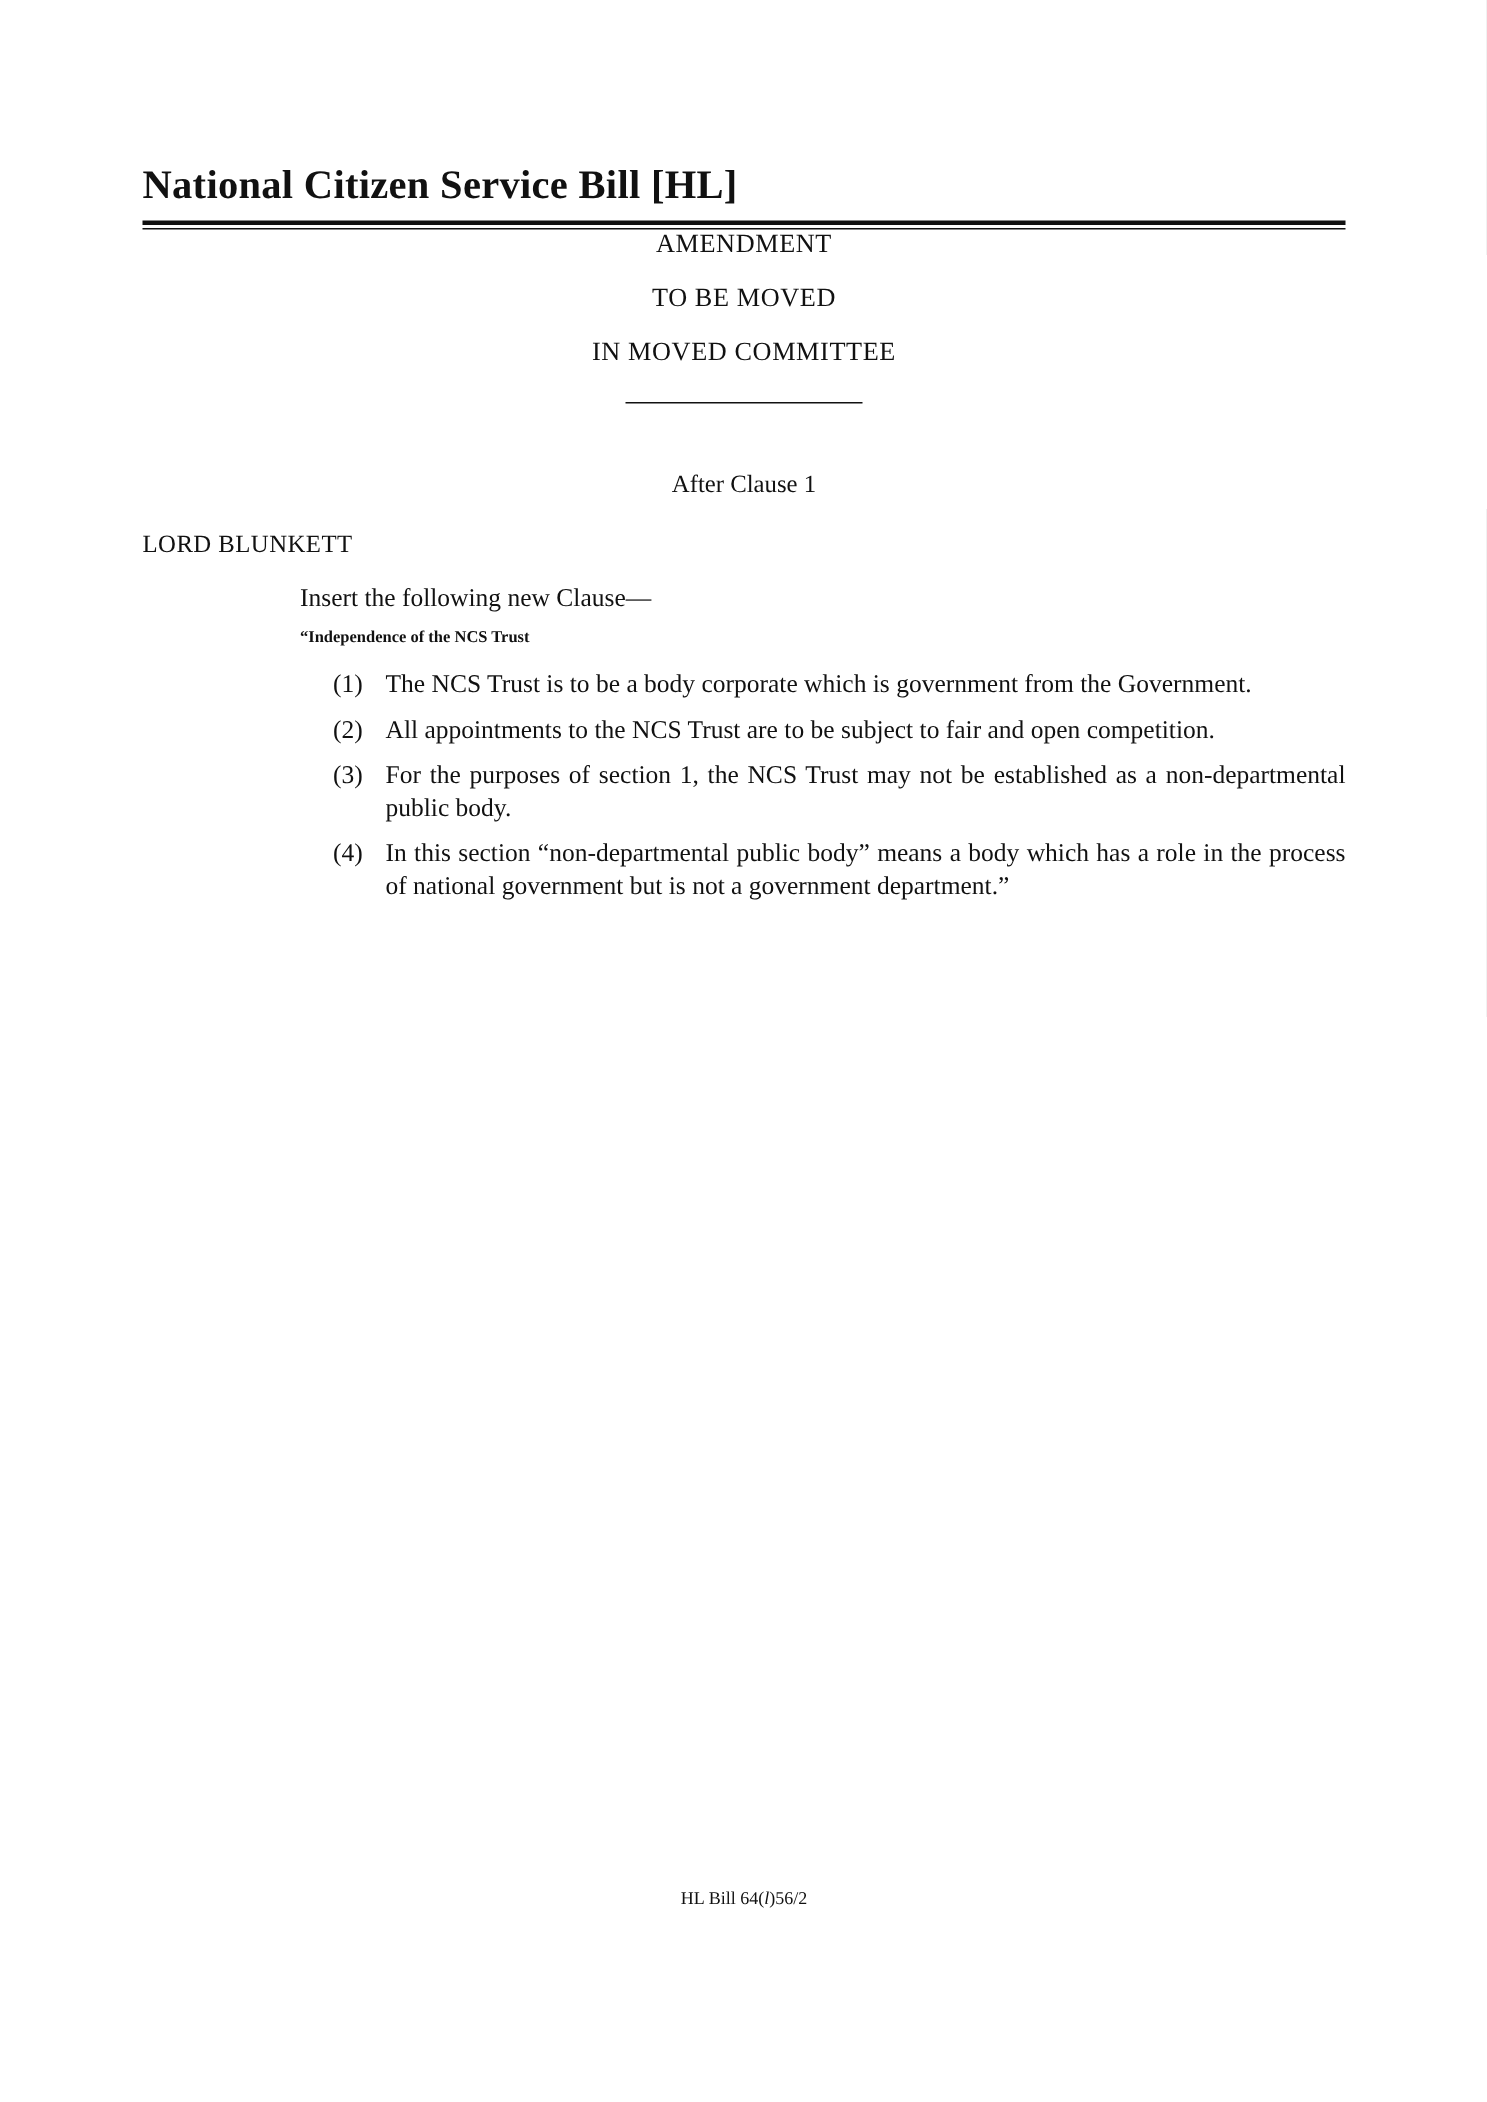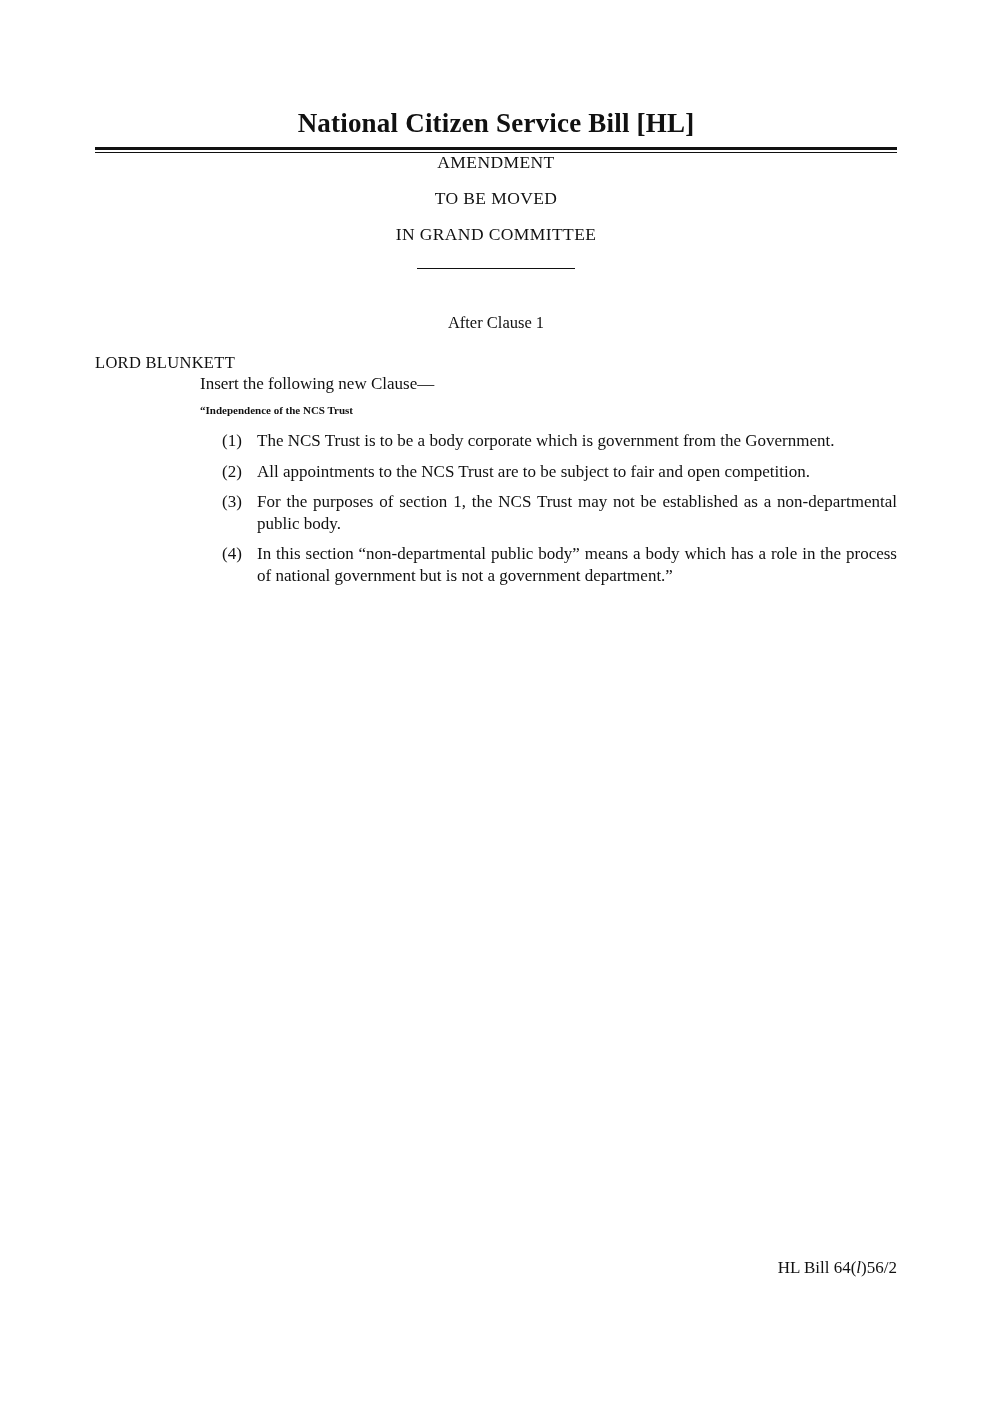--- a/index.html
+++ b/index.html
@@ -11,21 +11,21 @@
     font-family:"Liberation Serif", serif;
     color:#111111;
     box-sizing:border-box;
   }
   .content{
     position:absolute;
     left:95px;right:94px;top:0;
   }
   .bill-title{
     margin-top:108px;
-    text-align:center;
+    text-align:left;
     font-size:27px;
     font-weight:bold;
     letter-spacing:0.2px;
   }
   .double-rule{
     margin-top:8px;
     height:2px;
     border-top:3px solid #111;
     border-bottom:1px solid #111;
   }
@@ -47,20 +47,21 @@
     font-size:16.5px;
     font-weight:normal;
   }
   .mover{
     margin-top:20px;
     text-align:left;
     font-size:16.5px;
     letter-spacing:0.3px;
   }
   .instruction{
+    margin-top:15px;
     margin-left:105px;
     font-size:17px;
     line-height:21px;
   }
   .clause-title{
     margin-top:6px;
     margin-left:105px;
     font-size:11px;
     font-weight:bold;
     line-height:21px;
@@ -79,38 +80,38 @@
   .clause-text{
     flex:1;
     text-align:justify;
     text-justify:inter-word;
   }
   .footer{
     position:absolute;
     left:95px;right:94px;
     top:1258px;
     display:flex;
-    justify-content:flex-end;
-    font-size:17px;
+    justify-content:center;
+    font-size:12px;
   }
   .footer .italic{font-style:italic;}
 </style>
 </head>
 <body>
 
 <div class="page">
   <div class="content">
 
     <div class="bill-title">National Citizen Service Bill [HL]</div>
     <div class="double-rule"></div>
 
     <div class="notice">
       <div class="notice-line">AMENDMENT</div>
       <div class="notice-line">TO BE MOVED</div>
-      <div class="notice-line">IN GRAND COMMITTEE</div>
+      <div class="notice-line">IN MOVED COMMITTEE</div>
     </div>
 
     <hr class="separator-rule">
 
     <div class="section-heading">After Clause 1</div>
     <div class="mover">LORD BLUNKETT</div>
     <div class="instruction">Insert the following new Clause—</div>
     <div class="clause-title">“Independence of the NCS Trust</div>
 
     <div class="clause-row">

